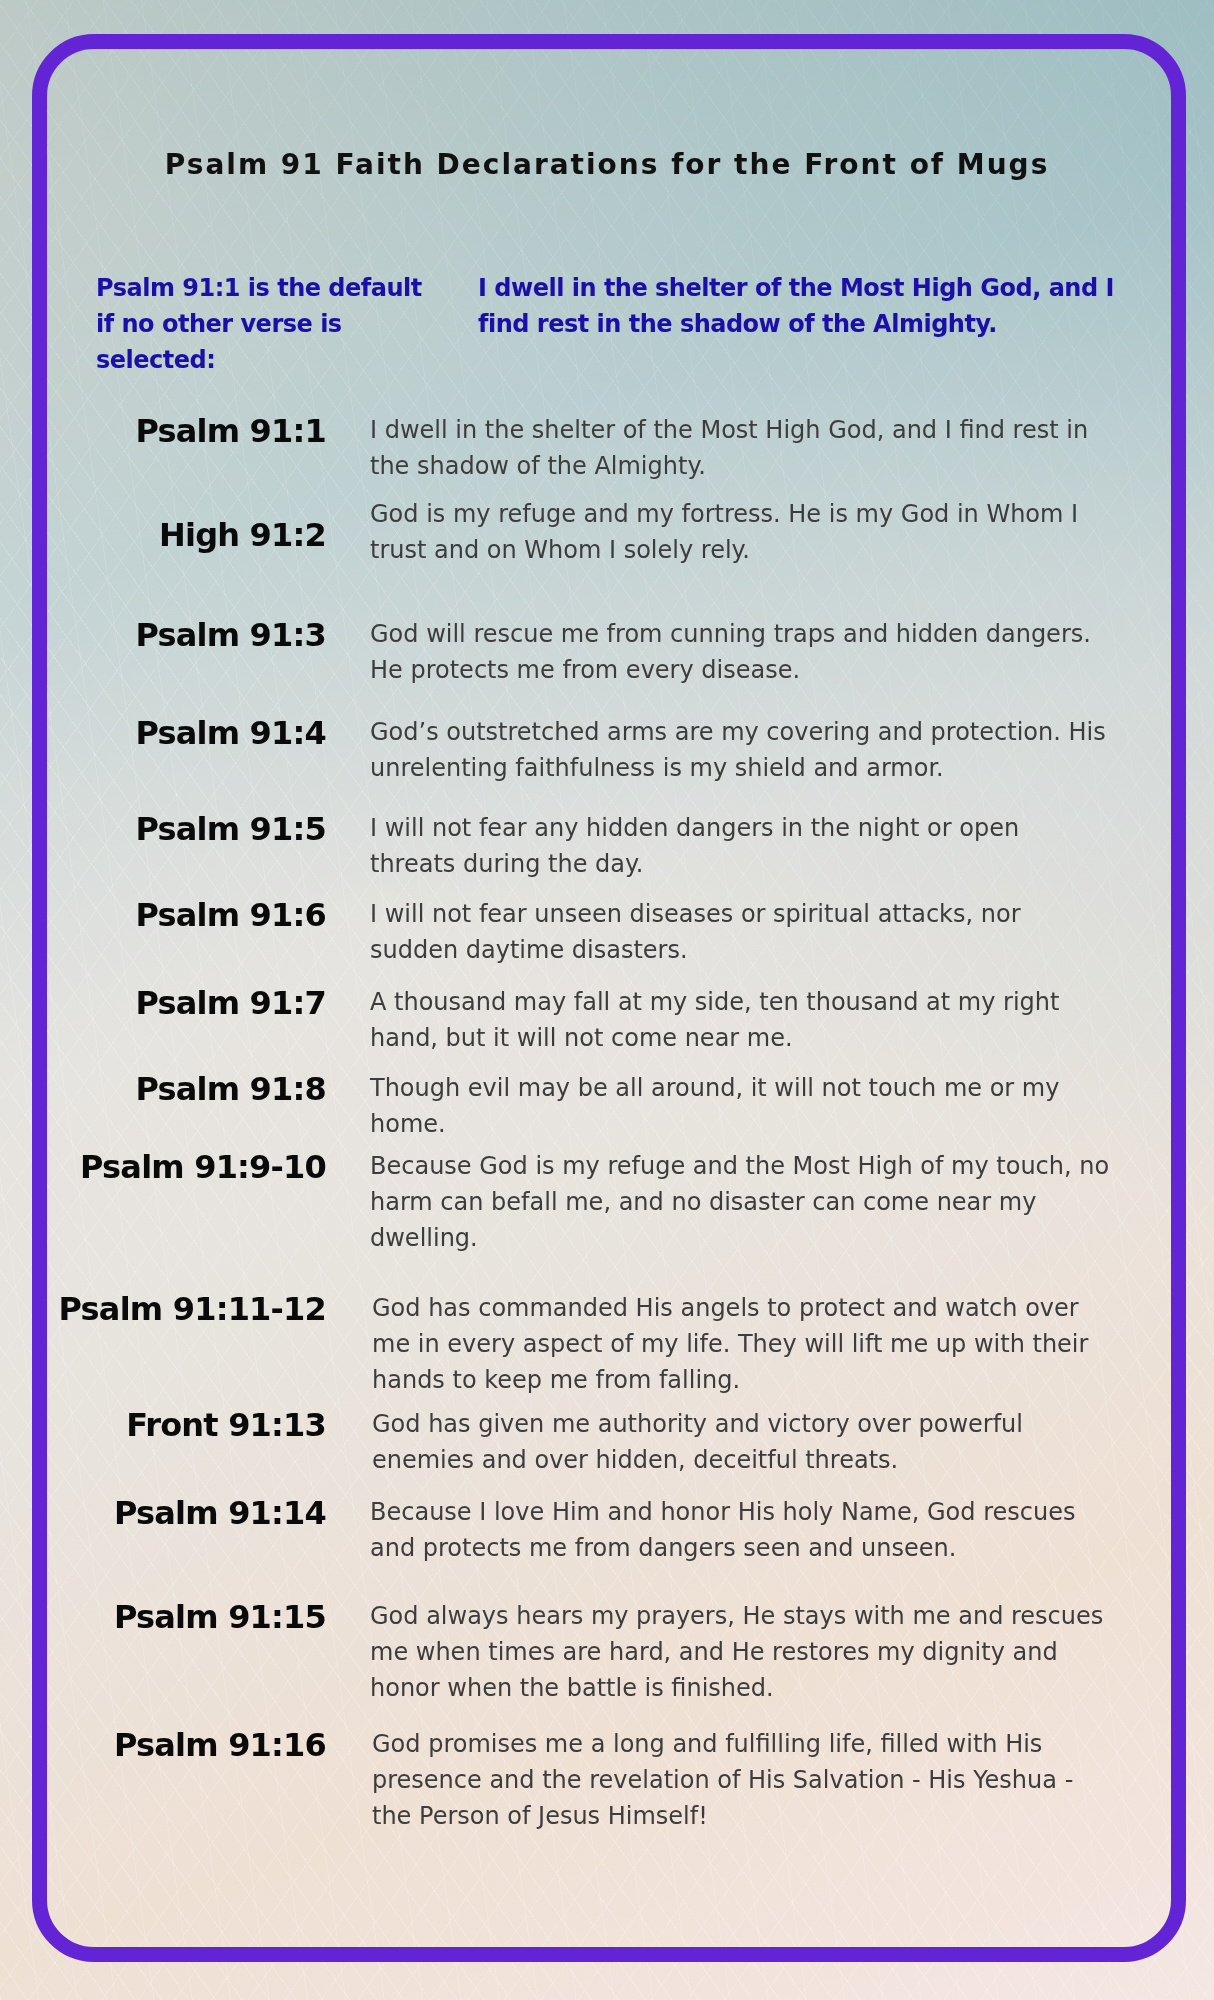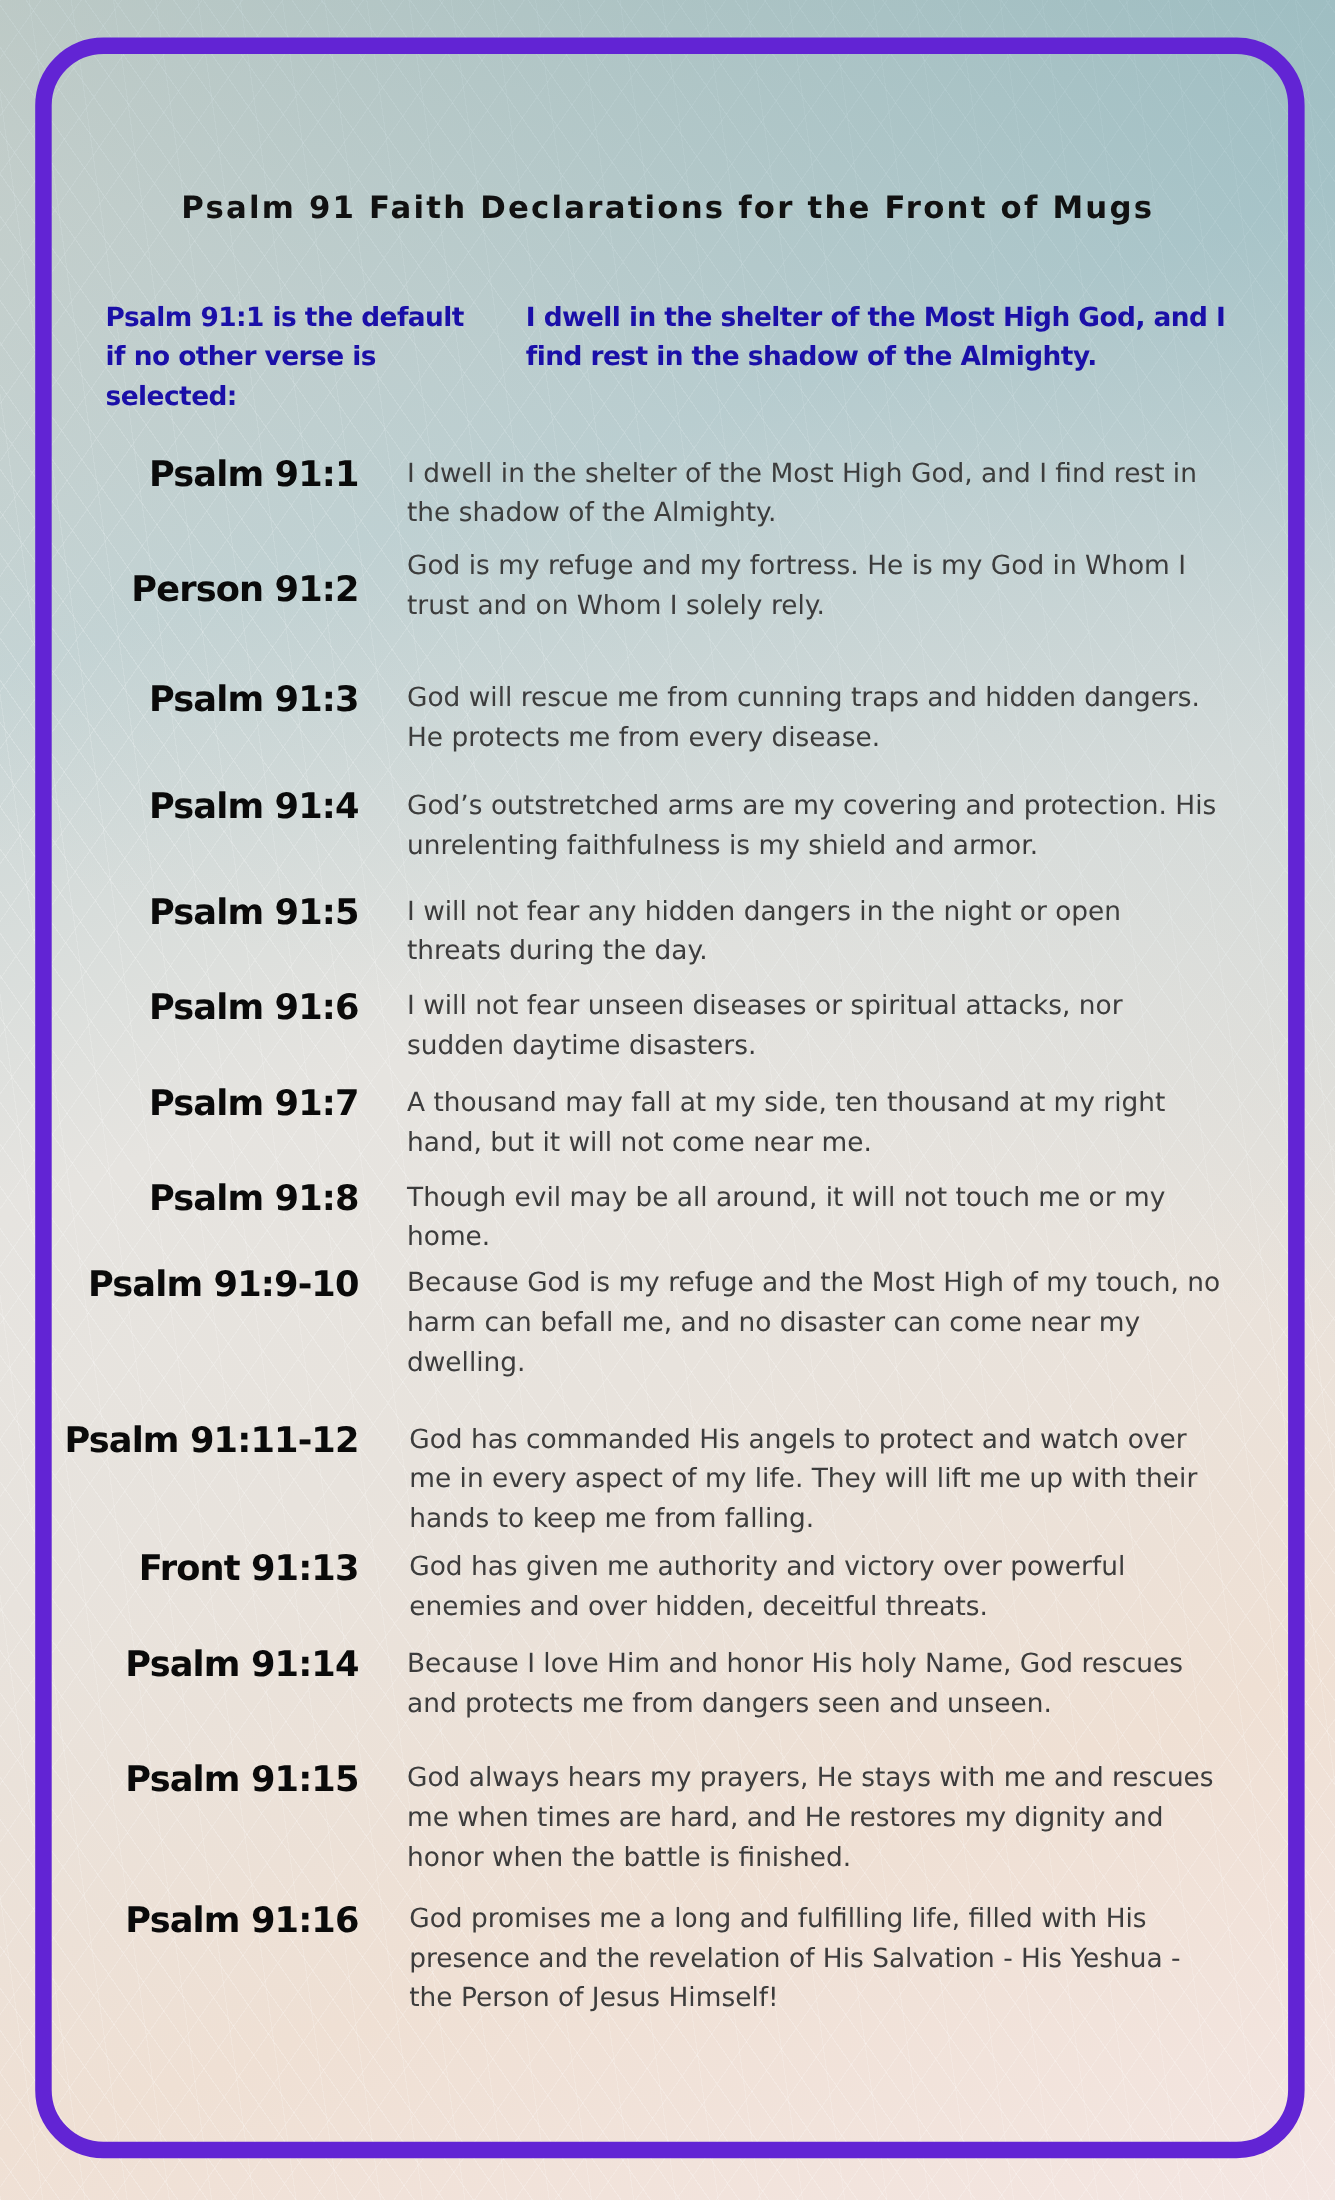--- a/index.html
+++ b/index.html
@@ -15,21 +15,21 @@
   body::before {
     content:""; position:absolute; inset:0;
     background: linear-gradient(200deg, rgba(120,170,180,0.55) 0%, rgba(140,180,190,0.25) 25%, rgba(255,255,255,0) 50%);
     pointer-events:none;
   }
   .frame {
     position:absolute; left:32px; top:34px; width:1124px; height:1898px;
     border:15px solid #6224d4; border-radius:62px;
   }
   .title {
-    position:absolute; left:0; width:1214px; top:172px; text-align:center;
+    position:absolute; left:0; width:1214px; top:148px; text-align:center;
     font-size:28px; font-weight:bold; letter-spacing:2px; color:#111;
   }
   .default-label {
     position:absolute; left:96px; width:350px; top:270px;
     text-align:left; color:#1a0fa8; font-weight:bold; font-size:24px; line-height:36px;
     letter-spacing:-0.5px;
   }
   .default-text {
     position:absolute; left:478px; width:640px; top:270px;
     color:#1a0fa8; font-weight:bold; font-size:24px; line-height:36px; letter-spacing:-0.5px;
@@ -52,21 +52,21 @@
 
 <div class="default-label">Psalm 91:1 is the default if no other verse is selected:</div>
 <div class="default-text">I dwell in the shelter of the Most High God, and I find rest in the shadow of the Almighty.</div>
 
 <div>
   <div>
     <div class="verse-label" style="top:412px">Psalm 91:1</div>
     <div class="verse-text" style="top:412px">I dwell in the shelter of the Most High God, and I find rest in the shadow of the Almighty.</div>
   </div>
   <div>
-    <div class="verse-label" style="top:516px">Person 91:2</div>
+    <div class="verse-label" style="top:516px">High 91:2</div>
     <div class="verse-text" style="top:496px">God is my refuge and my fortress. He is my God in Whom I trust and on Whom I solely rely.</div>
   </div>
   <div>
     <div class="verse-label" style="top:616px">Psalm 91:3</div>
     <div class="verse-text" style="top:616px">God will rescue me from cunning traps and hidden dangers. He protects me from every disease.</div>
   </div>
   <div>
     <div class="verse-label" style="top:714px">Psalm 91:4</div>
     <div class="verse-text" style="top:714px">God’s outstretched arms are my covering and protection. His unrelenting faithfulness is my shield and armor.</div>
   </div>

